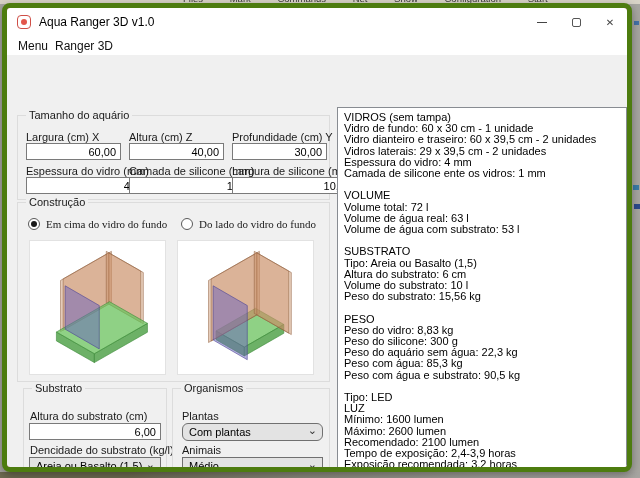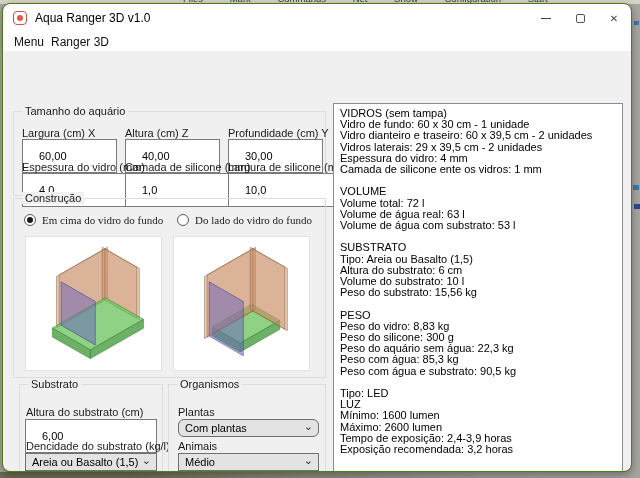--- a/index.html
+++ b/index.html
@@ -13,21 +13,21 @@
   .bg-top-text { position:absolute; left:183px; top:-7px; font-size:9.5px; color:#3a3a3a; word-spacing:24px; white-space:nowrap; }
   .bg-bottom { position:absolute; left:0; top:472px; width:640px; height:6px;
     background:linear-gradient(90deg,#6e6b51 0%,#6e6b51 20%,#74715c 25%,#8b8a7e 48%,#a09f9a 76%,#a6a5a1 100%); }
   .bg-mark { position:absolute; }
   .bg-mark1 { left:634px; top:21px; width:5px; height:4px; background:#4472a8; }
   .bg-mark2 { left:633px; top:185px; width:6px; height:5px; background:#3a7ca8; }
   .bg-mark3 { left:634px; top:204px; width:6px; height:5px; background:#2b4a8c; }
 
   
   .window { position:absolute; left:2px; top:3px; width:630px; height:469px; background:#7f1d1d;
-    border:1px solid #4d7c0f; border-radius:8px; overflow:hidden; box-shadow:0 3px 10px rgba(0,0,0,.35); }
+    border:5px solid #4d7c0f; border-radius:8px; overflow:hidden; box-shadow:0 3px 10px rgba(0,0,0,.35); }
 
   .titlebar { position:absolute; left:0; top:0; width:100%; height:28px; background:#ffffff; }
   .app-icon { position:absolute; left:10px; top:7px; width:14px; height:14px; border:1.5px solid #cf4f47; border-radius:4px; background:#fff; }
   .app-icon-dot { position:absolute; left:2.5px; top:2.5px; width:6px; height:6px; border-radius:50%; background:#e2574c; }
   .title-text { position:absolute; left:32px; top:7px; font-size:12px; color:#000; }
   .win-controls { position:absolute; right:0; top:0; height:28px; display:flex; }
   .win-btn { width:34px; height:28px; display:flex; align-items:center; justify-content:center; color:#444; font-size:10px; }
   .glyph-min { display:block; width:10px; height:1px; background:#444; }
   .glyph-max { display:block; width:9px; height:9px; border:1px solid #555; border-radius:2px; }
 
@@ -42,21 +42,21 @@
   .groupbox { position:absolute; border:1px solid #dcdcdc; }
   .gb-label { position:absolute; top:-7px; left:8px; background:#f0f0f0; padding:0 3px; font-size:11px; color:#1a1a1a; white-space:nowrap; }
 
   .gb-tamanho    { left:10px;  top:52px;  width:313px; height:85px;margin-top:8px;  }
   .gb-constru    { left:10px;  top:147px; width:313px; height:180px; }
   .gb-substrato  { left:16px;  top:333px; width:144px; height:129px; }
   .gb-organismos { left:165px; top:333px; width:158px; height:129px; }
 
   .f-label { position:absolute; font-size:11px; color:#1a1a1a; white-space:nowrap; }
   .tb { position:absolute; height:17px; border:1px solid #7a7a7a; background:#fff; font-family:inherit;
-        font-size:11px; text-align:left; color:#000; padding:16px; }
+        font-size:11px; text-align:right; color:#000; padding:4px; }
   .combo { position:absolute; height:18px; background:#e3e3e3; border:1px solid #707070; }
   .combo-text { position:absolute; left:6px; top:2px; font-size:11px; color:#000; white-space:nowrap; }
   .combo-arrow { position:absolute; right:5px; top:0px; font-size:11px; color:#333; }
 
   
   .c1 { left:8px; }  .c2 { left:111px; }  .c3 { left:214px; }
   .r1l { top:15px; } .r1i { top:27px; width:95px; }
   .r2l { top:49px; } .r2i { top:61px; width:118px; }
 
   
@@ -262,20 +262,21 @@
           <div class="res-line"></div>
 
           <div class="res-line">Tipo: LED</div>
 
           <div class="res-line">LUZ</div>
 
           <div class="res-line">Mínimo: 1600 lumen</div>
 
           <div class="res-line">Máximo: 2600 lumen</div>
 
+          <div class="res-line">Recomendado: 2100 lumen</div>
 
           <div class="res-line">Tempo de exposição: 2,4-3,9 horas</div>
 
           <div class="res-line">Exposição recomendada: 3,2 horas</div>
 
           <div class="res-line"></div>
 
         </div>
 
     </div>

